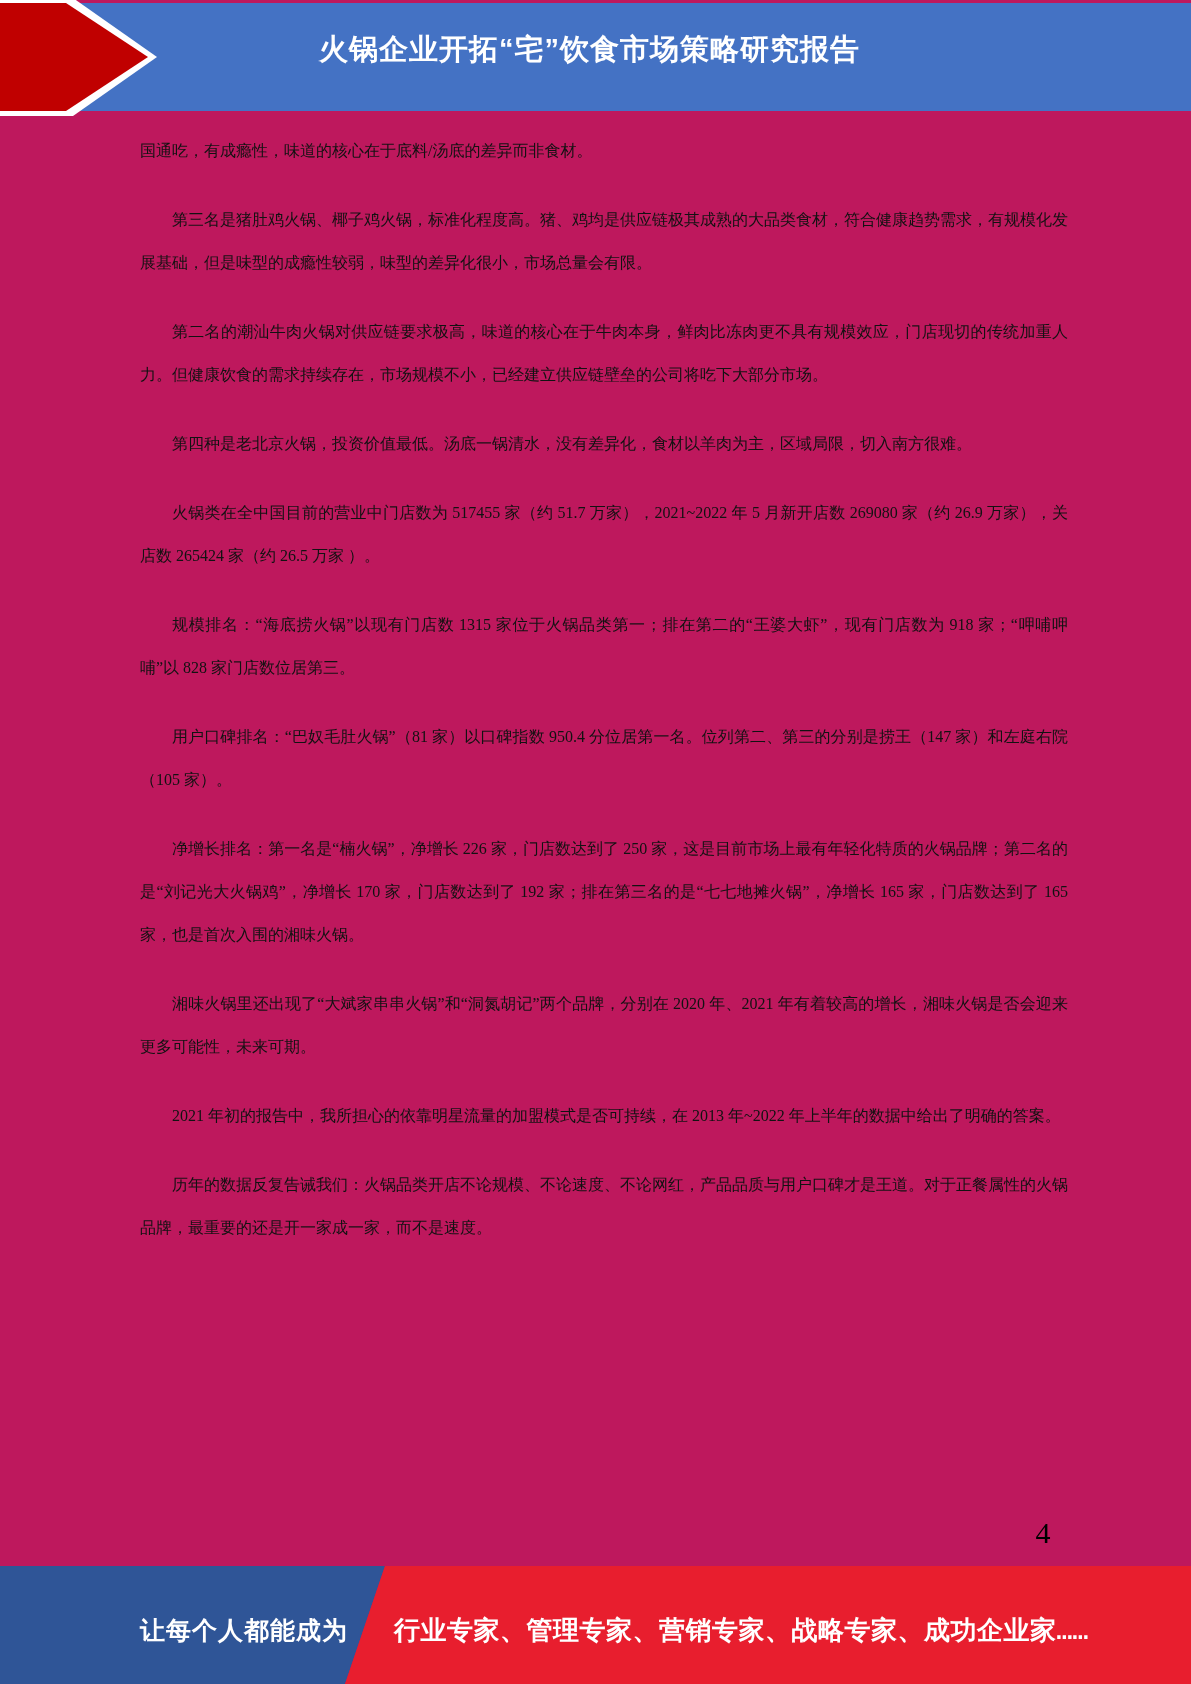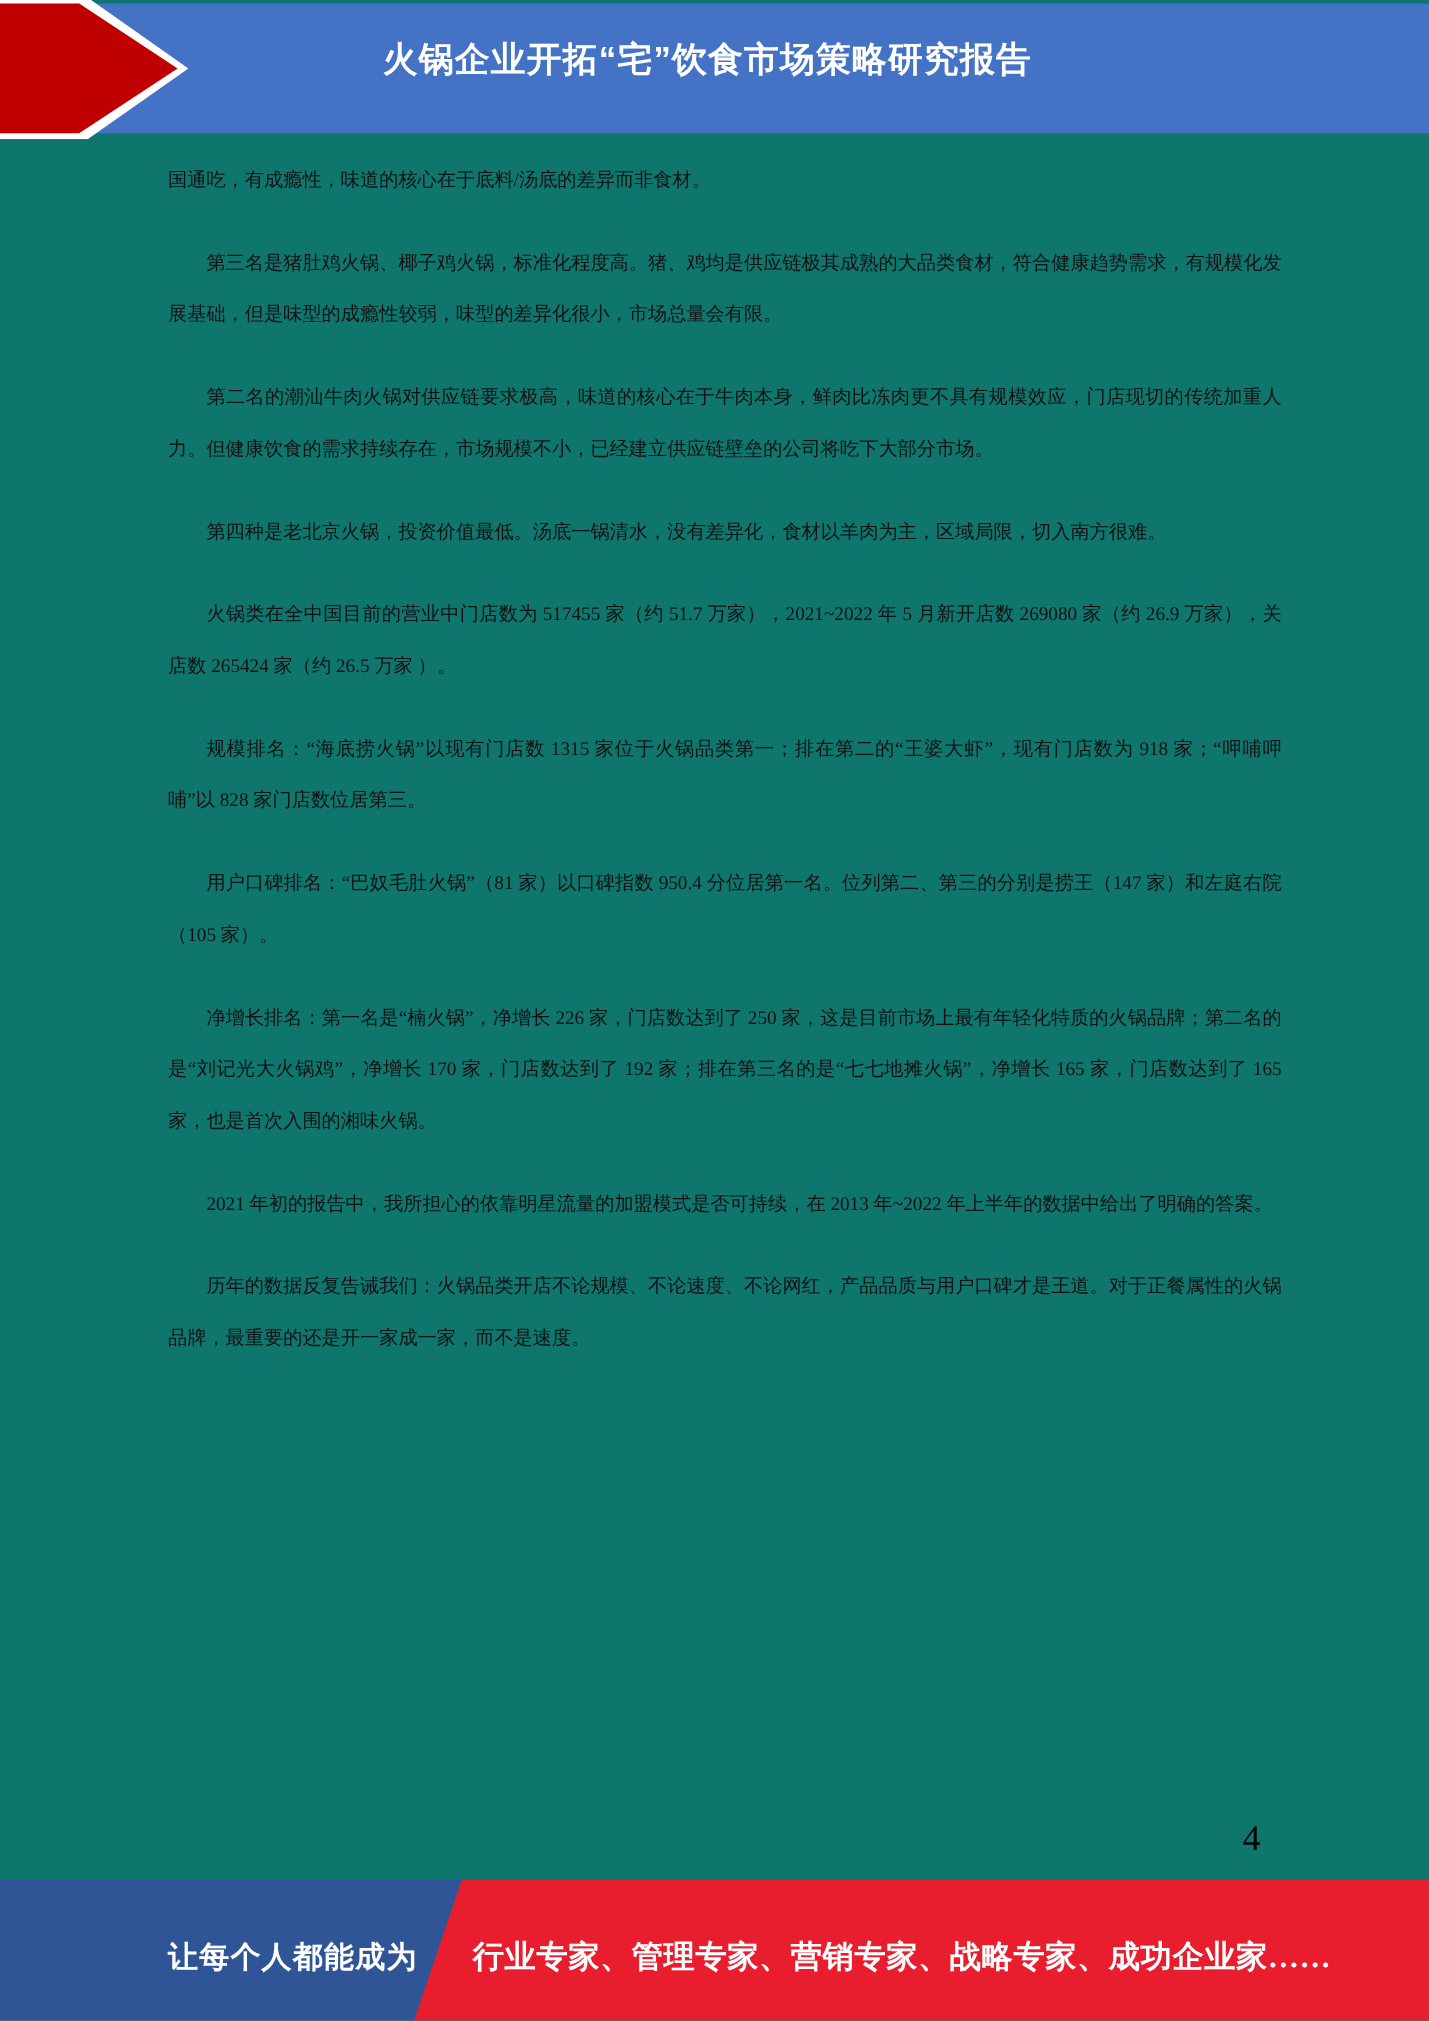--- a/index.html
+++ b/index.html
@@ -1,19 +1,19 @@
 <!DOCTYPE html>
 <html><head>
 <meta charset="utf-8">
 <style>
   html,body{margin:0;padding:0;background:#888;}
   .page{
     position:relative;
     width:1191px;height:1684px;
-    background:#0f766e;
+    background:#be185d;
     margin:0 auto;
     overflow:hidden;
     font-family:"Liberation Serif","DejaVu Serif",serif;
   }
   
   .header{position:absolute;top:0;left:0;width:1191px;height:116px;}
   .header svg{display:block;}
   .header-title{
     position:absolute;top:3px;left:0;width:1191px;height:108px;
     display:flex;align-items:center;justify-content:center;
@@ -40,21 +40,21 @@
   
   .footer{position:absolute;left:0;top:1566px;width:1191px;height:118px;}
   .footer svg{display:block;}
   .footer-left-label{
     position:absolute;left:140px;top:1614px;
     color:#ffffff;font-family:"Liberation Sans","DejaVu Sans",sans-serif;
     font-weight:bold;font-size:25px;letter-spacing:1px;
   }
   .footer-right-label{
     position:absolute;left:394px;top:1613px;
-    color:#ffffff;font-family:Liberation Serif, serif;
+    color:#ffffff;font-family:Liberation Mono, monospace;
     font-weight:bold;font-size:26px;letter-spacing:0.5px;
   }
 </style>
 </head>
 <body>
 
 <div class="page">
 
   <div class="header">
     <svg width="1191" height="116" viewBox="0 0 1191 116">
@@ -67,20 +67,21 @@
 
   <div class="content">
     <p>国通吃，有成瘾性，味道的核心在于底料/汤底的差异而非食材。</p>
     <p class="indent">第三名是猪肚鸡火锅、椰子鸡火锅，标准化程度高。猪、鸡均是供应链极其成熟的大品类食材，符合健康趋势需求，有规模化发展基础，但是味型的成瘾性较弱，味型的差异化很小，市场总量会有限。</p>
     <p class="indent">第二名的潮汕牛肉火锅对供应链要求极高，味道的核心在于牛肉本身，鲜肉比冻肉更不具有规模效应，门店现切的传统加重人力。但健康饮食的需求持续存在，市场规模不小，已经建立供应链壁垒的公司将吃下大部分市场。</p>
     <p class="indent">第四种是老北京火锅，投资价值最低。汤底一锅清水，没有差异化，食材以羊肉为主，区域局限，切入南方很难。</p>
     <p class="indent">火锅类在全中国目前的营业中门店数为 517455 家（约 51.7 万家），2021~2022 年 5 月新开店数 269080 家（约 26.9 万家），关店数 265424 家（约 26.5 万家 ）。</p>
     <p class="indent">规模排名：“海底捞火锅”以现有门店数 1315 家位于火锅品类第一；排在第二的“王婆大虾”，现有门店数为 918 家；“呷哺呷哺”以 828 家门店数位居第三。</p>
     <p class="indent">用户口碑排名：“巴奴毛肚火锅”（81 家）以口碑指数 950.4 分位居第一名。位列第二、第三的分别是捞王（147 家）和左庭右院（105 家）。</p>
     <p class="indent">净增长排名：第一名是“楠火锅”，净增长 226 家，门店数达到了 250 家，这是目前市场上最有年轻化特质的火锅品牌；第二名的是“刘记光大火锅鸡”，净增长 170 家，门店数达到了 192 家；排在第三名的是“七七地摊火锅”，净增长 165 家，门店数达到了 165 家，也是首次入围的湘味火锅。</p>
+    <p class="indent">湘味火锅里还出现了“大斌家串串火锅”和“洞氮胡记”两个品牌，分别在 2020 年、2021 年有着较高的增长，湘味火锅是否会迎来更多可能性，未来可期。</p>
     <p class="indent">2021 年初的报告中，我所担心的依靠明星流量的加盟模式是否可持续，在 2013 年~2022 年上半年的数据中给出了明确的答案。</p>
     <p class="indent">历年的数据反复告诫我们：火锅品类开店不论规模、不论速度、不论网红，产品品质与用户口碑才是王道。对于正餐属性的火锅品牌，最重要的还是开一家成一家，而不是速度。</p>
   </div>
 
   <div class="page-number">4</div>
 
   <div class="footer">
     <svg width="1191" height="118" viewBox="0 0 1191 118">
       <polygon points="0,0 385,0 345,118 0,118" fill="#2F5597"></polygon>
       <polygon points="385,0 1191,0 1191,118 345,118" fill="#E81E2E"></polygon>

